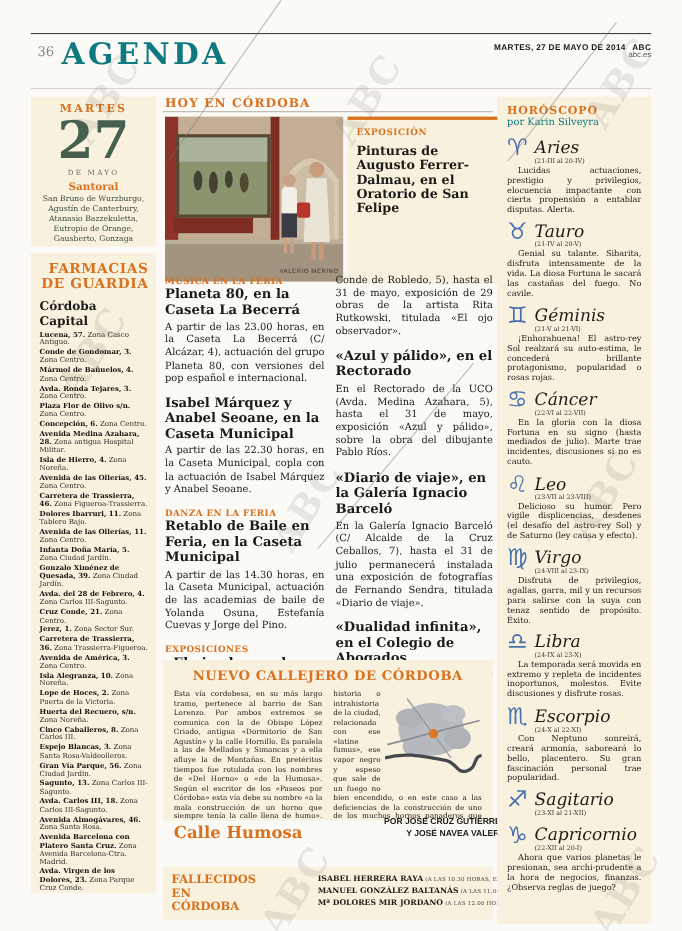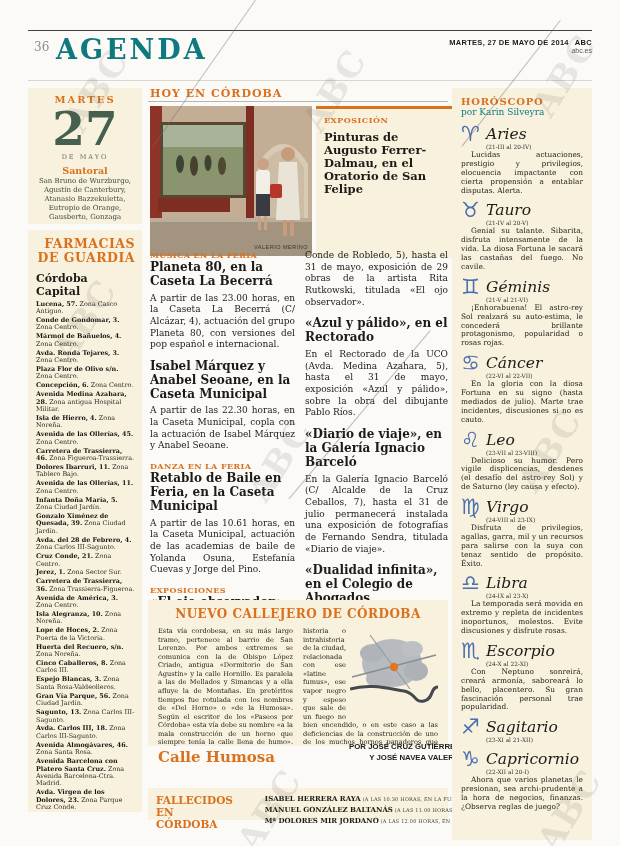--- a/index.html
+++ b/index.html
@@ -54,21 +54,21 @@
   .event p{font-size:9px; line-height:1.3; text-align:justify;}
 
   .callejero{position:absolute; left:148px; top:600px; width:300px; height:146px; background:var(--cream); padding:7px 10px 4px; overflow:hidden;}
   .callejero h2{color:var(--orange); font-size:12px; letter-spacing:.5px; text-align:center; margin-bottom:6px;}
   .cj-cols{display:flex; gap:10px;}
   .cj-col{width:50%; font-size:6.6px; line-height:1.3; text-align:justify;}
   .cj-map{float:right; width:88px; height:86px; margin:0 0 3px 4px;}
   .cj-street{position:absolute; left:158px; top:748px; color:var(--orange); font-weight:bold; font-size:15px;}
   .cj-byline{position:absolute; right:160px; top:742px; text-align:right; font-size:7.8px; font-weight:bold; line-height:1.35; font-family:"Liberation Sans",sans-serif;}
 
-  .fallecidos{position:absolute; left:148px; top:788px; width:300px; height:32px; background:var(--cream); padding:6px 8px; display:flex; gap:0;}
+  .fallecidos{position:absolute; left:148px; top:788px; width:300px; height:48px; background:var(--cream); padding:6px 8px; display:flex; gap:24px;}
   .fall-label{color:var(--orange); font-weight:bold; font-size:10.5px; line-height:1.15; width:118px;}
   .fall-list{flex:1;}
   .dead{font-size:6px; line-height:1.55; white-space:nowrap; overflow:hidden;}
   .dead .dead-name{font-weight:bold; font-size:7px;padding-left:32px;}
   .dead .dead-detail{font-size:5px; color:#444; letter-spacing:.2px;}
 
   
   .horo{position:absolute; left:452px; top:88px; width:140px; height:752px; background:var(--cream); padding:8px 9px; overflow:hidden;}
   .horo-title{color:var(--orange); font-weight:bold; font-size:10px; letter-spacing:.8px;}
   .horo-byline{color:var(--teal); font-size:9px; margin-bottom:7px;}
@@ -202,21 +202,21 @@
 
     <div class="event">
 
       <h3>Isabel Márquez y Anabel Seoane, en la Caseta Municipal</h3>
       <p>A partir de las 22.30 horas, en la Caseta Municipal, copla con la actuación de Isabel Márquez y Anabel Seoane.</p>
     </div>
 
     <div class="event">
       <div class="kicker">DANZA EN LA FERIA</div>
       <h3>Retablo de Baile en Feria, en la Caseta Municipal</h3>
-      <p>A partir de las 10.61 horas, en la Caseta Municipal, actuación de las academias de baile de Yolanda Osuna, Estefanía Cuevas y Jorge del Pino.</p>
+      <p>A partir de las 14.30 horas, en la Caseta Municipal, actuación de las academias de baile de Yolanda Osuna, Estefanía Cuevas y Jorge del Pino.</p>
     </div>
 
     <div class="event">
       <div class="kicker">EXPOSICIONES</div>
       <h3>«El ojo observador», en la Galería Carmen del Campo</h3>
       <p>En la Galería Carmen del Campo (C/</p>
     </div>
   </div>
 <div class="events c2">
 

